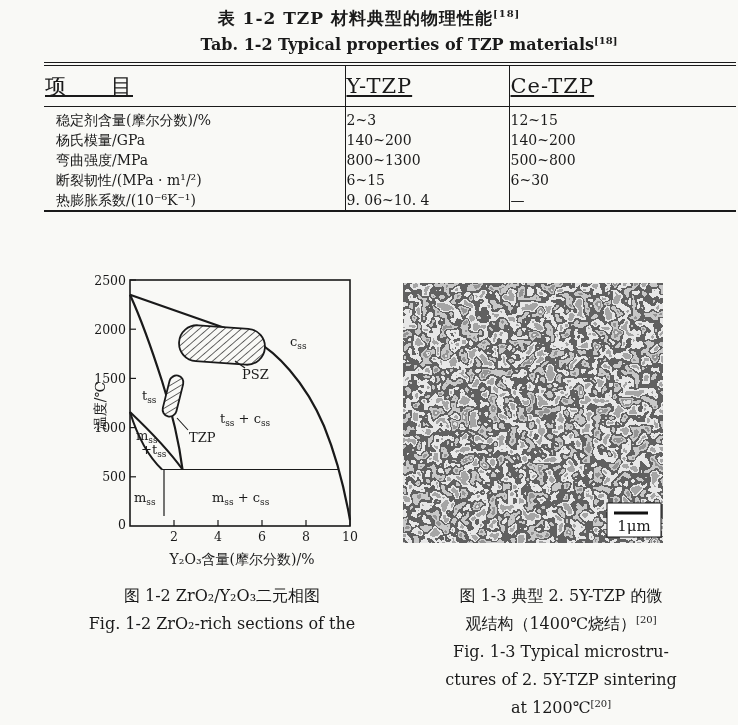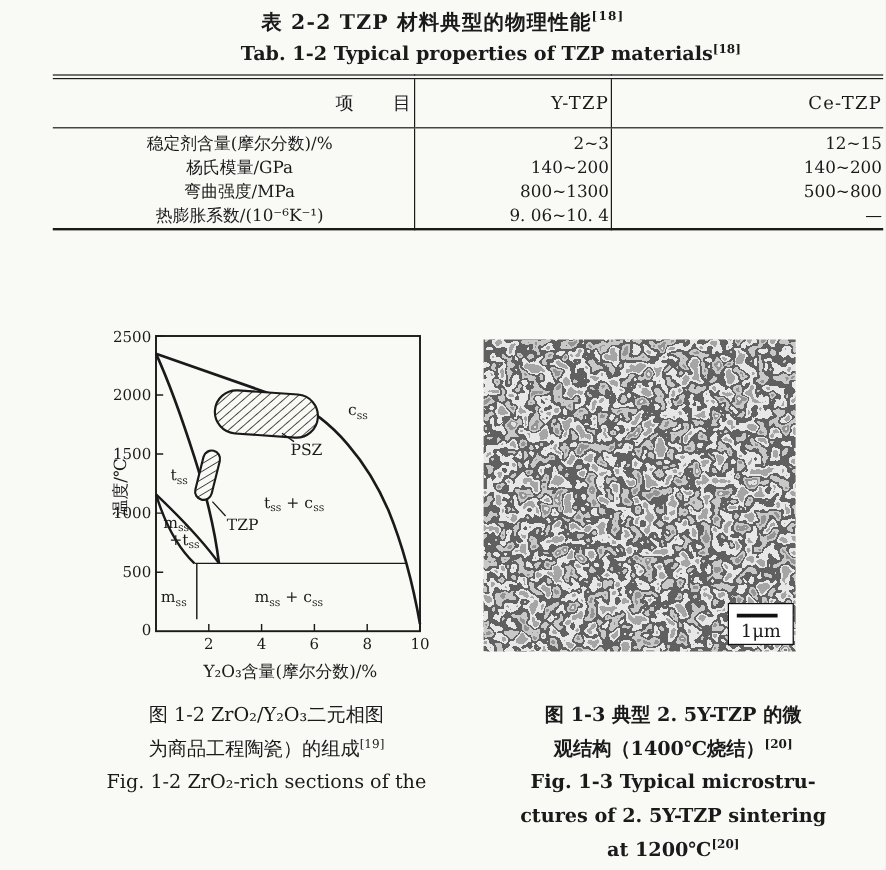--- a/index.html
+++ b/index.html
@@ -15,46 +15,46 @@
   sup{font-size:10px;vertical-align:super;line-height:0;margin-top:32px;}
   
   table.props{
     position:absolute;left:44px;top:62px;width:692px;
     border-collapse:collapse;
     border-top:4px double #1a1a1a;
     border-bottom:2px solid #1a1a1a;
     font-size:14px;
   }
   table.props th{
-    font-weight:normal;font-size:15px;height:38px;
-    border-bottom:1.5px solid #1a1a1a;text-align:right;letter-spacing:1px;
+    font-weight:normal;font-size:21px;height:38px;
+    border-bottom:1.5px solid #1a1a1a;text-align:left;letter-spacing:1px;text-decoration:underline;
   }
   table.props td{height:18px;line-height:18px;}
   table.props th+th, table.props td+td{border-left:1.4px solid #1a1a1a;}
-  td.lab{text-align:center;padding-left:12px;}
-  td.val{text-align:right;}
+  td.lab{text-align:left;padding-left:12px;}
+  td.val{text-align:left;}
   tr.first td{padding-top:4px;}
   
   .fig-diagram{position:absolute;left:92px;top:266px;}
   .fig-micro{position:absolute;left:403px;top:283px;}
   .caption{position:absolute;text-align:center;font-size:16px;line-height:28px;}
   #cap-left{left:48px;top:582px;width:348px;}
-  #cap-right{left:398px;top:582px;width:326px;font-weight:bold;}
+  #cap-right{left:398px;top:582px;width:326px;}
   svg text{fill:#1a1a1a;}
   .tick-label{font-size:12.5px;font-family:"DejaVu Serif",serif;}
   .axis-title{font-size:14px;font-family:"DejaVu Serif",serif;}
   .region-label{font-size:13px;font-family:"DejaVu Serif",serif;}
   .sub{font-size:9px;}
 </style>
 </head>
 <body>
 
 <div class="page">
 
-  <div class="title title-zh"><span>表 2-2  TZP 材料典型的物理性能</span><sup>[18]</sup></div>
+  <div class="title title-zh"><span>表 1-2  TZP 材料典型的物理性能</span><sup>[18]</sup></div>
   <div class="title title-en"><span>Tab. 1-2  Typical properties of TZP materials</span><sup>[18]</sup></div>
 
   <table class="props">
     <colgroup>
         <col style="width:301px">
         <col style="width:164px">
         <col>
       </colgroup>
     <tbody>
         <tr>
@@ -69,20 +69,25 @@
     </tr>
     <tr>
       <td class="lab">杨氏模量/GPa</td>
       <td class="val">140~200</td>
       <td class="val">140~200</td>
     </tr>
     <tr>
       <td class="lab">弯曲强度/MPa</td>
       <td class="val">800~1300</td>
       <td class="val">500~800</td>
+    </tr>
+    <tr>
+      <td class="lab">断裂韧性/(MPa · m¹/²)</td>
+      <td class="val">6~15</td>
+      <td class="val">6~30</td>
     </tr>
     <tr>
       <td class="lab">热膨胀系数/(10⁻⁶K⁻¹)</td>
       <td class="val">9. 06~10. 4</td>
       <td class="val">—</td>
     </tr>
   </tbody>
     </table>
 
   <svg class="fig-diagram" width="300" height="306" viewBox="0 0 300 306">
@@ -171,21 +176,20 @@
     <rect width="260" height="260" filter="url(#grainF)"></rect>
     <g>
       <rect x="204" y="220" width="54" height="34" fill="#ffffff" stroke="#111111" stroke-width="1"></rect>
       <line x1="211" y1="230" x2="245" y2="230" stroke="#111111" stroke-width="3"></line>
       <text x="231" y="248" text-anchor="middle" font-size="15" font-family="DejaVu Serif, serif">1μm</text>
     </g>
   </svg>
 
   <div id="cap-left" class="caption">
     <div><span>图 1-2  ZrO₂/Y₂O₃二元相图</span></div>
-    <div><span>为商品工程陶瓷）的组成</span><sup>[19]</sup></div>
     <div><span>Fig. 1-2  ZrO₂-rich sections of the</span></div>
   </div>
 
   <div id="cap-right" class="caption">
     <div><span>图 1-3  典型 2. 5Y-TZP 的微</span></div>
     <div><span>观结构（1400℃烧结）</span><sup>[20]</sup></div>
     <div><span>Fig. 1-3  Typical microstru-</span></div>
     <div><span>ctures of 2. 5Y-TZP sintering</span></div>
     <div><span>at 1200℃</span><sup>[20]</sup></div>
   </div>

